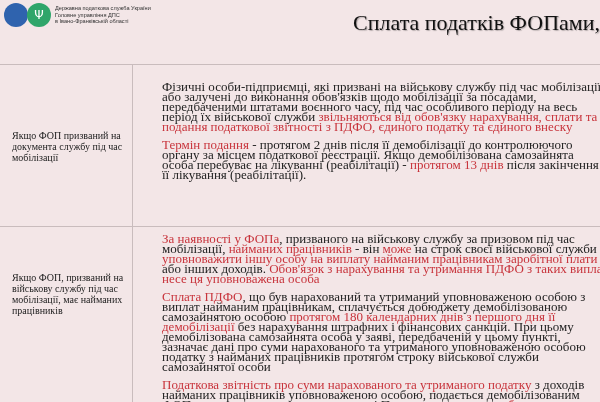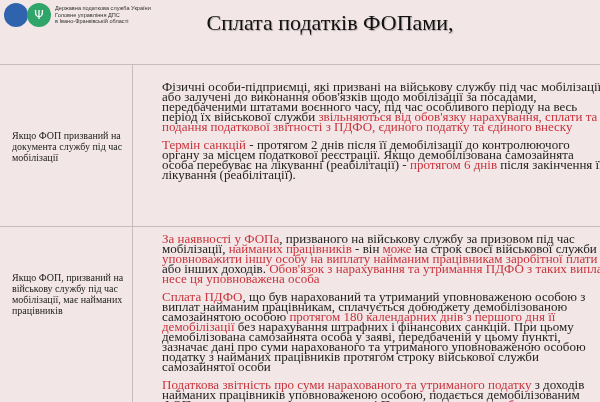--- a/index.html
+++ b/index.html
@@ -8,21 +8,21 @@
     background:#f3e6e7;
     font-family:"Liberation Serif", "DejaVu Serif", serif;
     color:#222;
     position:relative;
   }
   .header { position:absolute; left:0; top:0; width:600px; height:62px; }
   .logo { position:absolute; left:4px; top:3px; display:flex; align-items:center; }
   .circle-blue { width:24px; height:24px; border-radius:50%; background:#2f63ae; }
   .circle-green { width:24px; height:24px; border-radius:50%; background:#2fa56a; margin-left:-1px; display:flex; align-items:center; justify-content:center; color:#fff; font-size:12px; font-family:"DejaVu Sans", sans-serif; }
   .org { margin-left:4px; font-family:"Liberation Sans", sans-serif; font-size:5.6px; line-height:6.6px; color:#333; }
-  .title { position:absolute; left:60px; top:12px; width:540px; text-align:center; font-size:22px; line-height:21px; color:#111; text-shadow:1px 1px 1px rgba(0,0,0,0.25); }
+  .title { position:absolute; left:60px; top:12px; width:540px; text-align:right; font-size:22px; line-height:21px; color:#111; text-shadow:1px 1px 1px rgba(0,0,0,0.25); }
   .hline { position:absolute; left:0; width:600px; height:1px; background:#c9bcbd; }
   .vline { position:absolute; left:132px; width:1px; background:#c9bcbd; }
   .cell-left { position:absolute; left:12px; width:115px; font-size:10px; line-height:11px; color:#222; }
   .cell-right { position:absolute; left:146px; width:446px; font-size:13px; line-height:10px; color:#222;margin-left:16px; }
   .para { margin:0 0 8px 0; }
   .red { color:#c8343c; }
 </style>
 </head>
 <body>
 
@@ -41,21 +41,21 @@
   </div>
 </div>
 
 <div class="hline" style="top:64px"></div>
 <div class="vline" style="top:64px;height:338px"></div>
 <div class="hline" style="top:226px"></div>
 
 <div class="cell-left" style="top:130px">Якщо ФОП призваний на документа службу під час мобілізації</div>
 <div class="cell-right" id="r0" style="top:82px">
     <div class="para"><span>Фізичні особи-підприємці, які призвані на військову службу під час мобілізації або залучені до виконання обов'язків щодо мобілізації за посадами, передбаченими штатами воєнного часу, під час особливого періоду на весь період їх військової служби </span><span class="red">звільняються від обов'язку нарахування, сплати та подання податкової звітності з ПДФО, єдиного податку та єдиного внеску</span></div>
-    <div class="para"><span class="red">Термін санкцій</span><span> - протягом 2 днів після її демобілізації до контролюючого органу за місцем податкової реєстрації. Якщо демобілізована самозайнята особа перебуває на лікуванні (реабілітації) - </span><span class="red">протягом 6 днів</span><span> після закінчення її лікування (реабілітації).</span></div>
+    <div class="para"><span class="red">Термін подання</span><span> - протягом 2 днів після її демобілізації до контролюючого органу за місцем податкової реєстрації. Якщо демобілізована самозайнята особа перебуває на лікуванні (реабілітації) - </span><span class="red">протягом 13 днів</span><span> після закінчення її лікування (реабілітації).</span></div>
   </div>
 
 <div class="cell-left" style="top:272px">Якщо ФОП, призваний на військову службу під час мобілізації, має найманих працівників</div>
 <div class="cell-right" id="r1" style="top:234px">
     <div class="para"><span class="red">За наявності у ФОПа</span><span>, призваного на військову службу за призовом під час мобілізації, </span><span class="red">найманих працівників</span><span> - він </span><span class="red">може</span><span> на строк своєї військової служби </span><span class="red">уповноважити іншу особу на виплату найманим працівникам заробітної плати</span><span> або інших доходів. </span><span class="red">Обов'язок з нарахування та утримання ПДФО з таких виплат несе ця уповноважена особа</span></div>
     <div class="para"><span class="red">Сплата ПДФО</span><span>, що був нарахований та утриманий уповноваженою особою з виплат найманим працівникам, сплачується добюджету демобілізованою самозайнятою особою </span><span class="red">протягом 180 календарних днів з першого дня її демобілізації</span><span> без нарахування штрафних і фінансових санкцій. При цьому демобілізована самозайнята особа у заяві, передбаченій у цьому пункті, зазначає дані про суми нарахованого та утриманого уповноваженою особою податку з найманих працівників протягом строку військової служби самозайнятої особи</span></div>
     <div class="para"><span class="red">Податкова звітність про суми  нарахованого та утриманого податку</span><span> з доходів найманих працівників уповноваженою особою, подається демобілізованим ФОП у порядку та строки, встановлені Податковим кодексом, </span><span class="red">без нарахування штрафних і фінансових санкцій</span></div>
   </div>
 
 </body></html>

